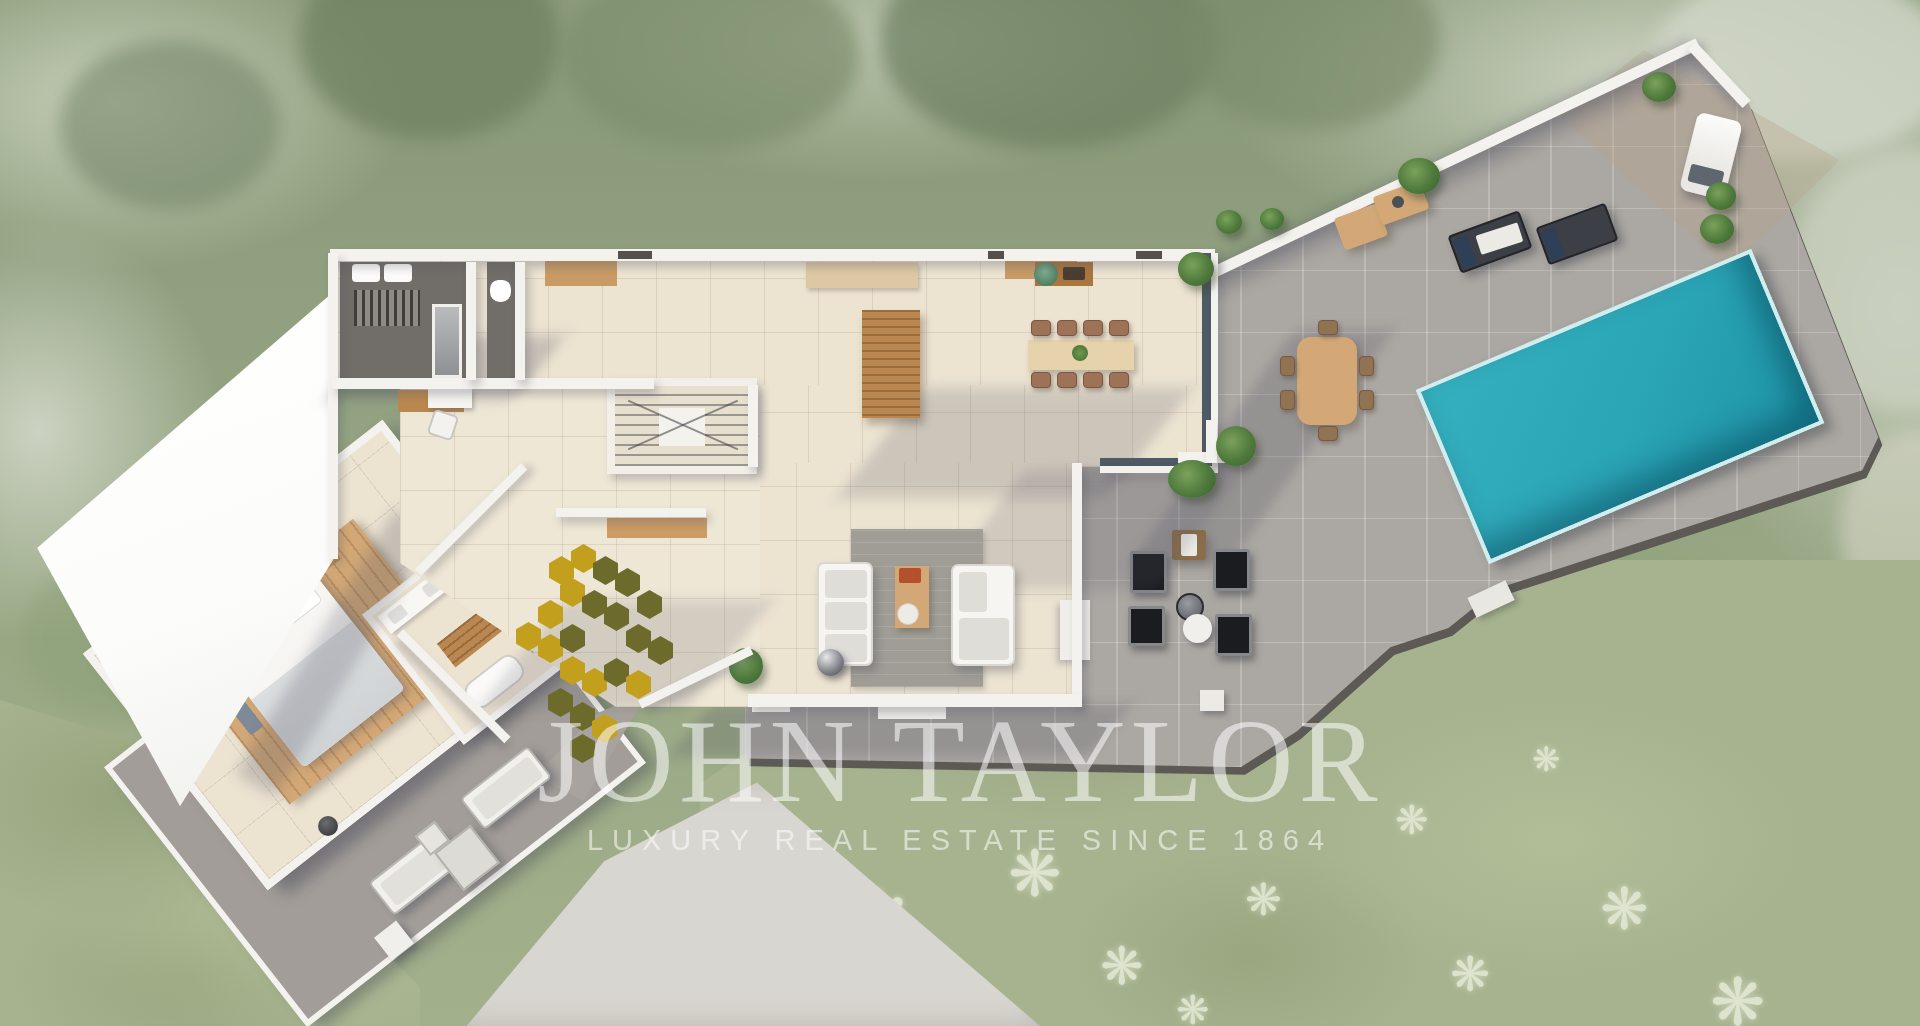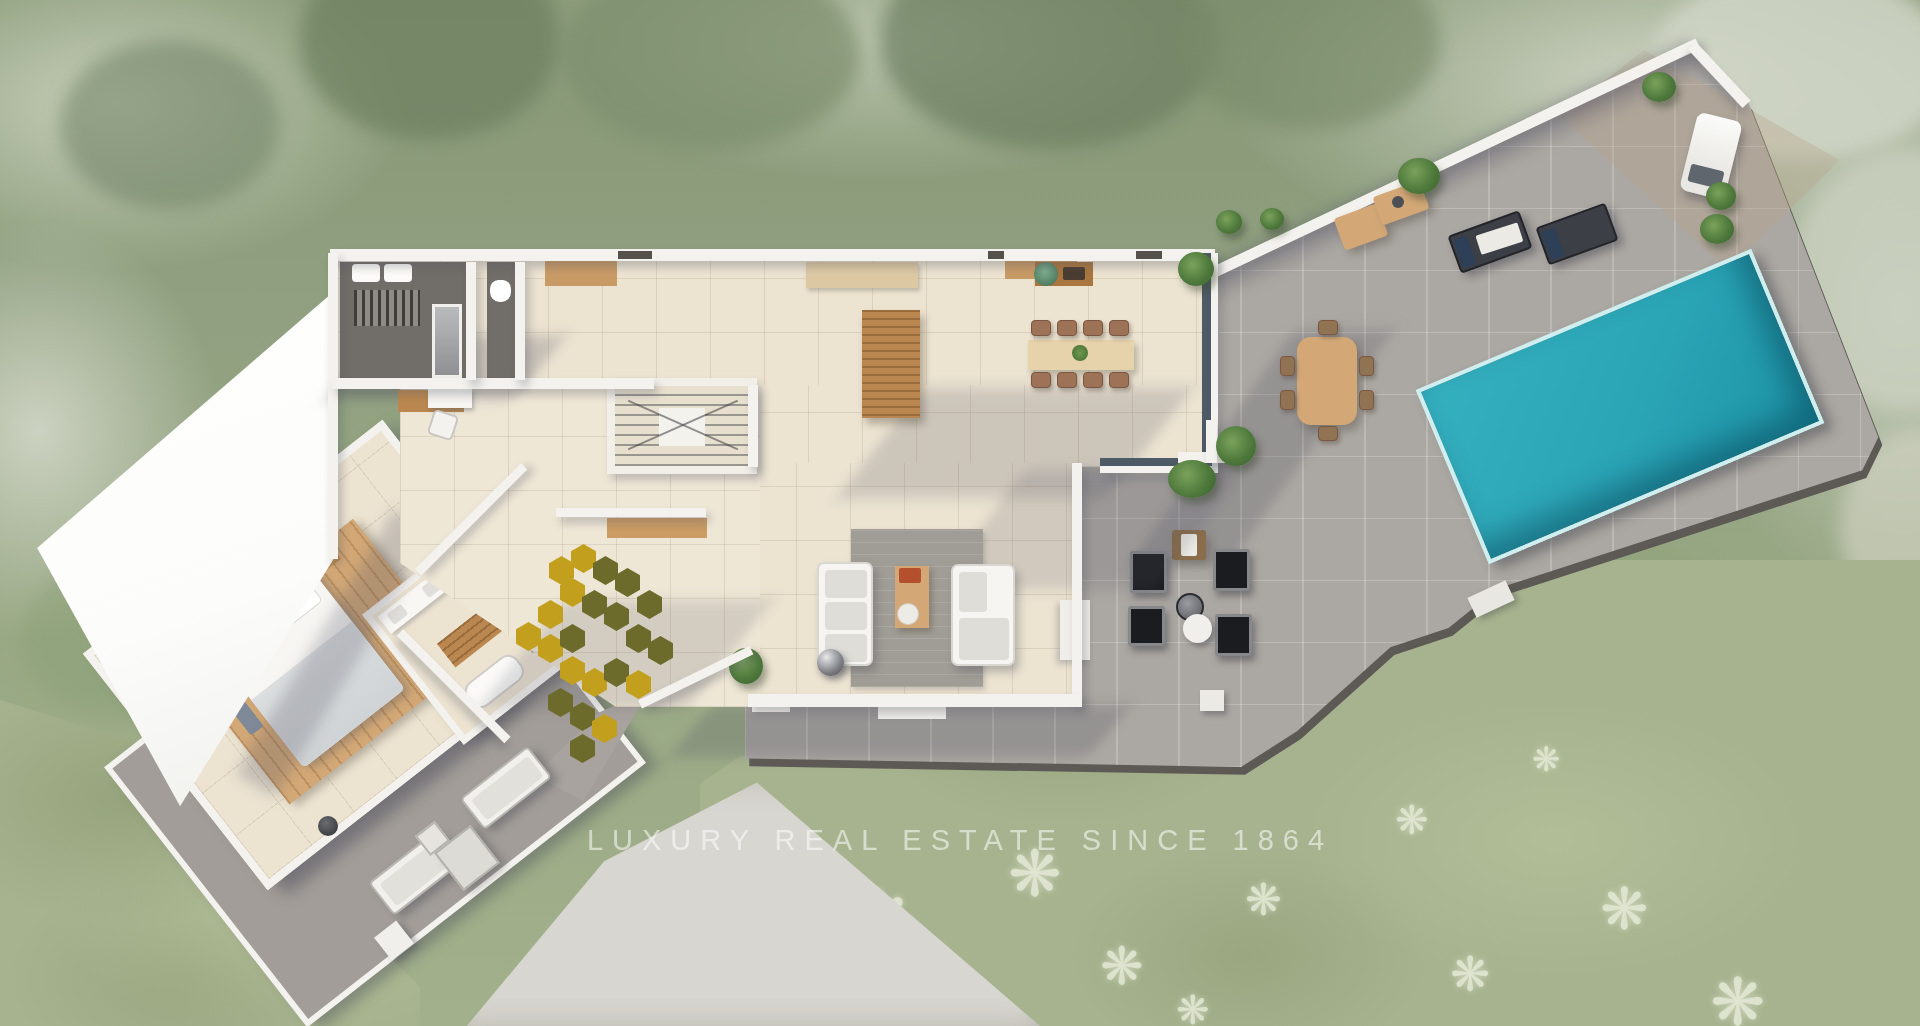--- a/index.html
+++ b/index.html
@@ -351,14 +351,15 @@
     <div class="cushion" style="left:6px;top:6px;width:72px;height:26px;background:rgba(224,222,216,.9);"></div>
   </div>
   <div class="lounger-light" style="left:372px;top:852px;width:86px;height:42px;transform:rotate(-38deg);">
     <div class="cushion" style="left:6px;top:6px;width:72px;height:28px;background:rgba(224,222,216,.9);"></div>
   </div>
   <div style="left:420px;top:826px;width:25px;height:25px;background:#e6e4df;border:2px solid #b7b5af;transform:rotate(-38deg);"></div>
   <div style="left:444px;top:834px;width:46px;height:48px;background:#dddbd5;border:2px solid #b3b1ab;transform:rotate(-38deg);box-shadow:4px 6px 8px rgba(70,72,84,.35);"></div>
   <div style="left:380px;top:926px;width:28px;height:29px;background:#f1efeb;transform:rotate(-38deg);box-shadow:3px 5px 6px rgba(70,72,84,.4);"></div>
   <div style="left:318px;top:816px;width:20px;height:20px;border-radius:50%;background:radial-gradient(circle at 40% 35%,#6a6c70,#2e3033);"></div>
 
+  <div class="wm-title">JOHN TAYLOR</div>
   <div class="wm-sub">LUXURY REAL ESTATE SINCE 1864</div>
 </div>
 
 </body></html>

